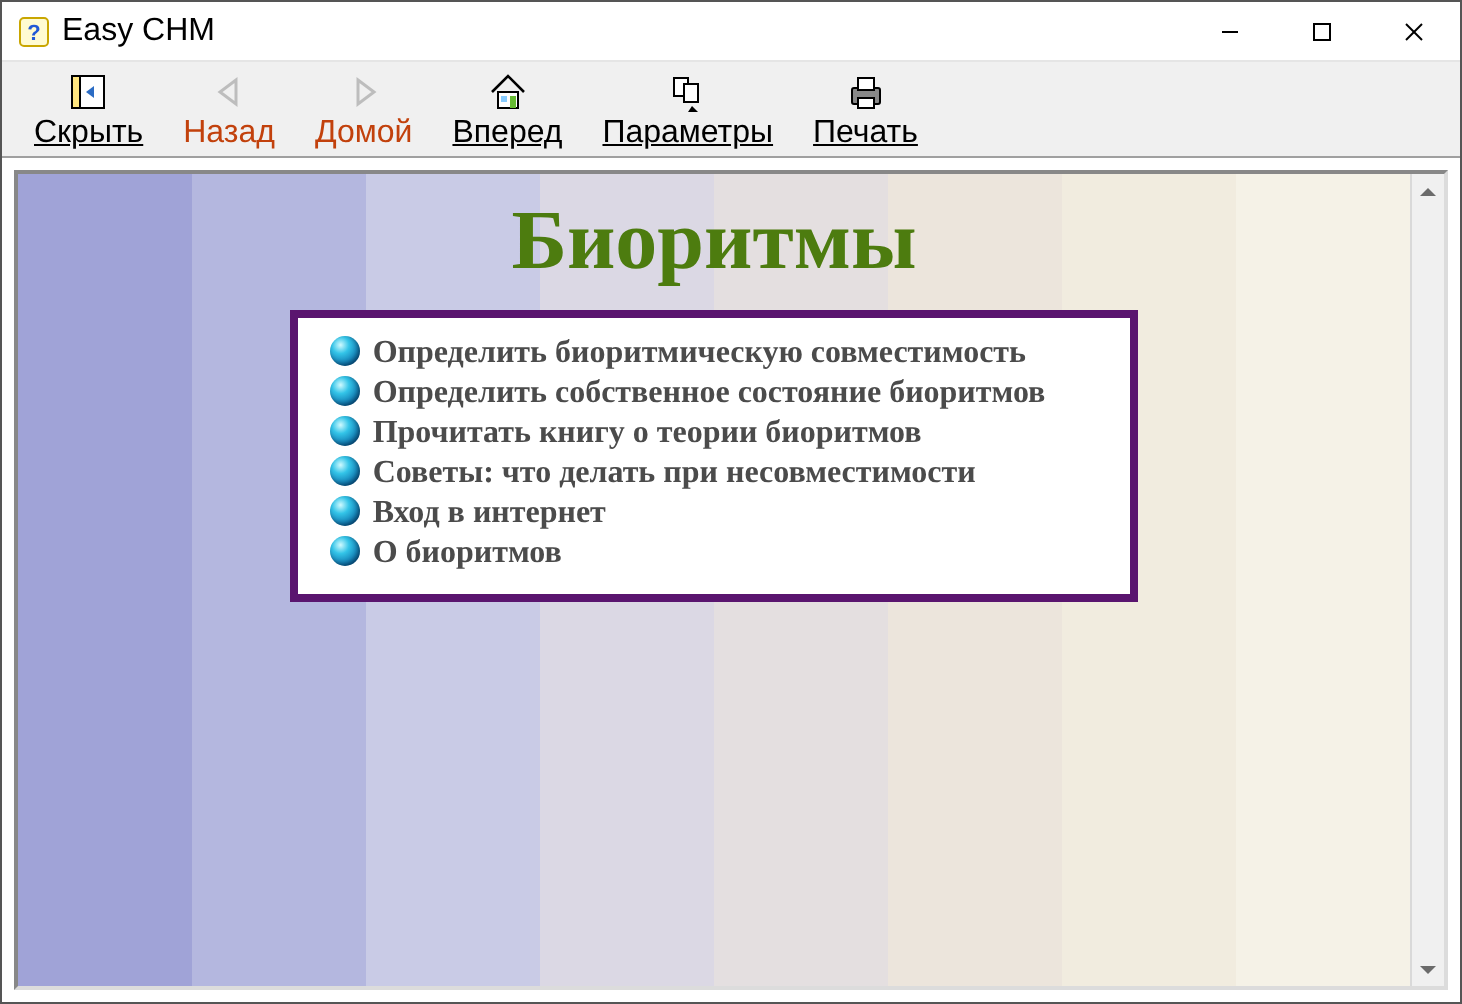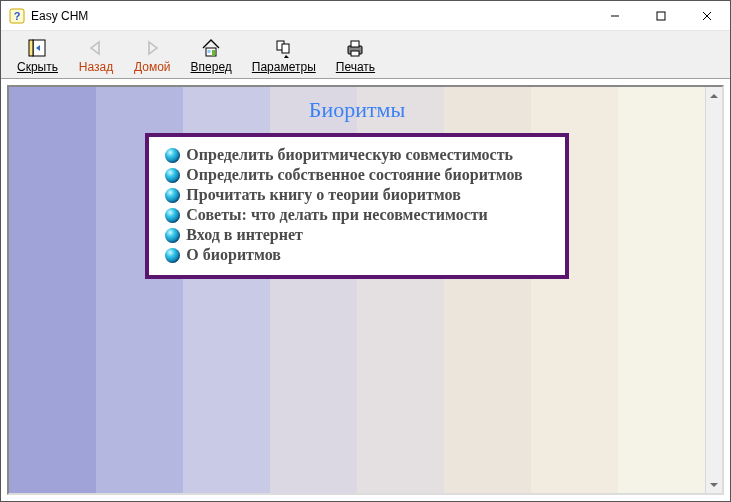--- a/index.html
+++ b/index.html
@@ -21,21 +21,21 @@
     display: flex;
     align-items: center;
     background: #fff;
     border-bottom: 1px solid #e5e5e5;
   }
   .titlebar .app-icon {
     width: 16px; height: 16px;
     margin-left: 8px; margin-right: 6px;
     display: inline-flex; align-items: center; justify-content: center;
   }
-  .titlebar .title-text { flex: 0 0 auto; color: #000; font-size: 12px; }
+  .titlebar .title-text { flex: 0 0 auto; color: #000; font-size: 16px; }
   .titlebar .spacer { flex: 1 1 auto; }
   .win-btn {
     width: 46px; height: 30px;
     display: flex; align-items: center; justify-content: center;
     color: #000;
   }
   .win-btn svg { width: 10px; height: 10px; }
   
   .toolbar {
     height: 48px;
@@ -49,21 +49,21 @@
     display: flex;
     flex-direction: column;
     align-items: center;
     justify-content: center;
     padding: 2px 10px 0 10px;
     min-width: 56px;
     color: #000;
   }
   .tb-item.disabled { color: #c2410c; }
   .tb-item .tb-icon { width: 22px; height: 22px; display: flex; align-items:center; justify-content:center; }
-  .tb-item .tb-label { margin-top: 1px; font-size: 12px; text-decoration: underline; }
+  .tb-item .tb-label { margin-top: 1px; font-size: 16px; text-decoration: underline; }
   .tb-item.disabled .tb-label { text-decoration: none; }
   
   .content-wrap {
     flex: 1 1 auto;
     background: #fff;
     padding: 6px;
     display: flex;
     min-height: 0;
   }
   .viewer {
@@ -93,36 +93,36 @@
   .s7 { background: #f1ecdf; }
   .s8 { background: #f5f2e7; }
   .page-inner {
     position: relative;
     z-index: 1;
     padding-top: 8px;
     text-align: center;
   }
   .page-title {
     font-family: "Times New Roman", Georgia, serif;
-    font-weight: normal;
-    font-size: 22px;
-    color: #3b82f6;
+    font-weight: bold;
+    font-size: 42px;
+    color: #4d7c0f;
     margin: 2px 0 10px 0;
   }
   .link-box {
     display: inline-block;
     background: #fff;
     border: 4px solid #5a156f;
     text-align: left;
     padding: 8px 42px 10px 16px;
     margin: 0 auto;
   }
   .link-row {
     display: flex;
-    align-items: center;
+    align-items: flex-start;
     gap: 6px;
     padding: 1px 0;
   }
   .bullet-globe {
     width: 15px; height: 15px; border-radius: 50%;
     background: radial-gradient(circle at 35% 30%, #cffaff 0%, #33c4e8 30%, #0a6aa6 75%, #043a5c 100%);
     flex: 0 0 auto;
     box-shadow: inset -1px -1px 2px rgba(0,0,0,.35);
   }
   .link-text {

